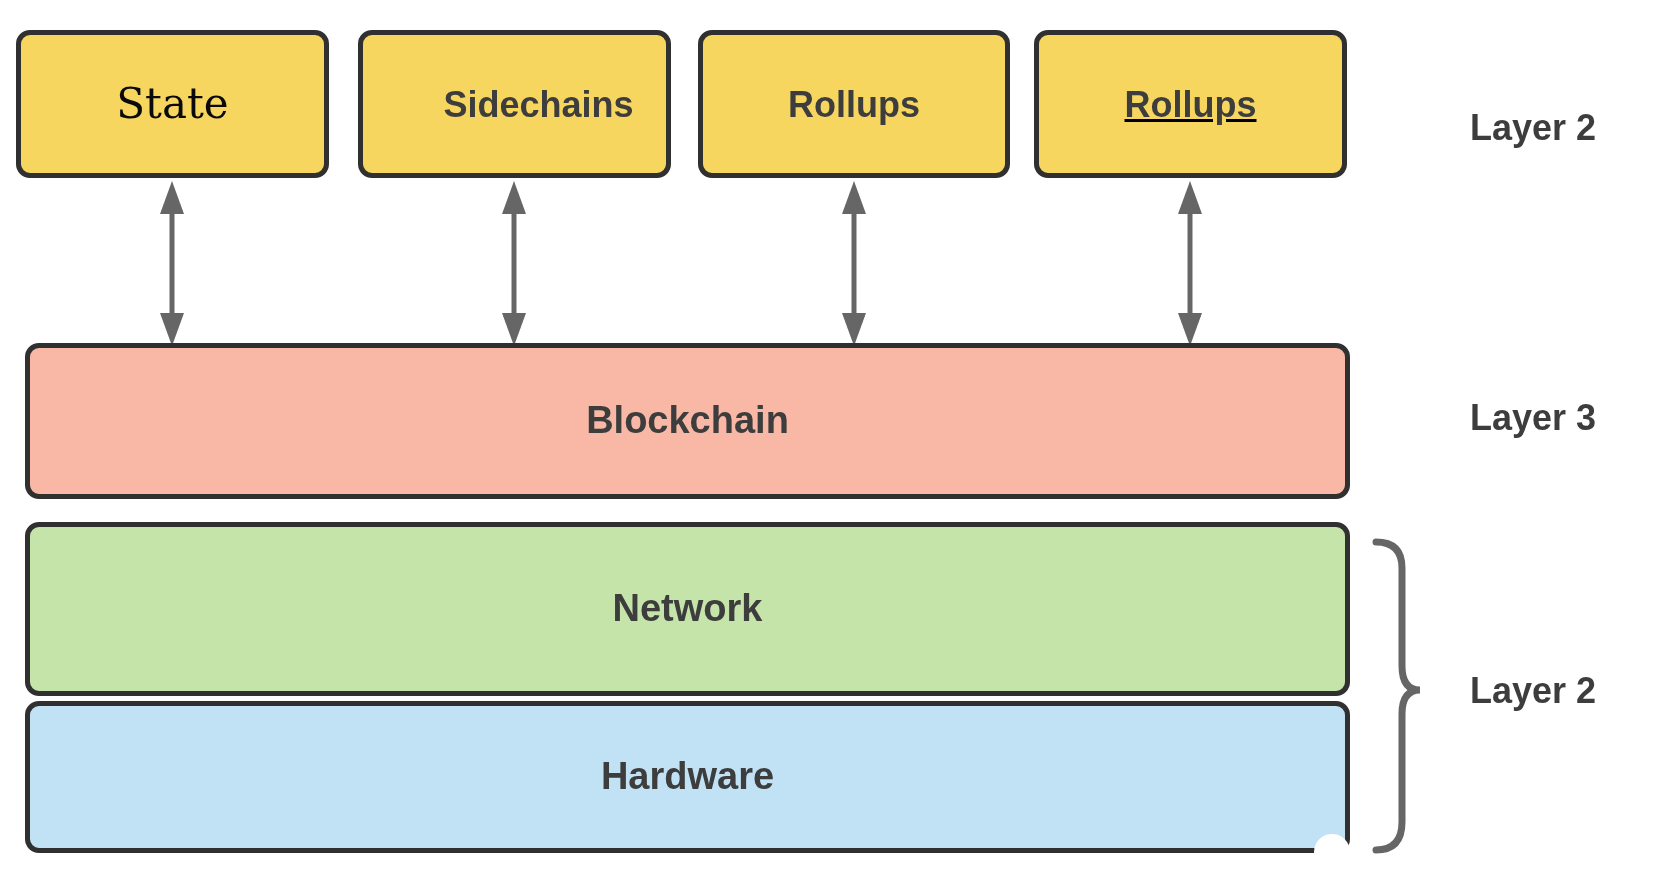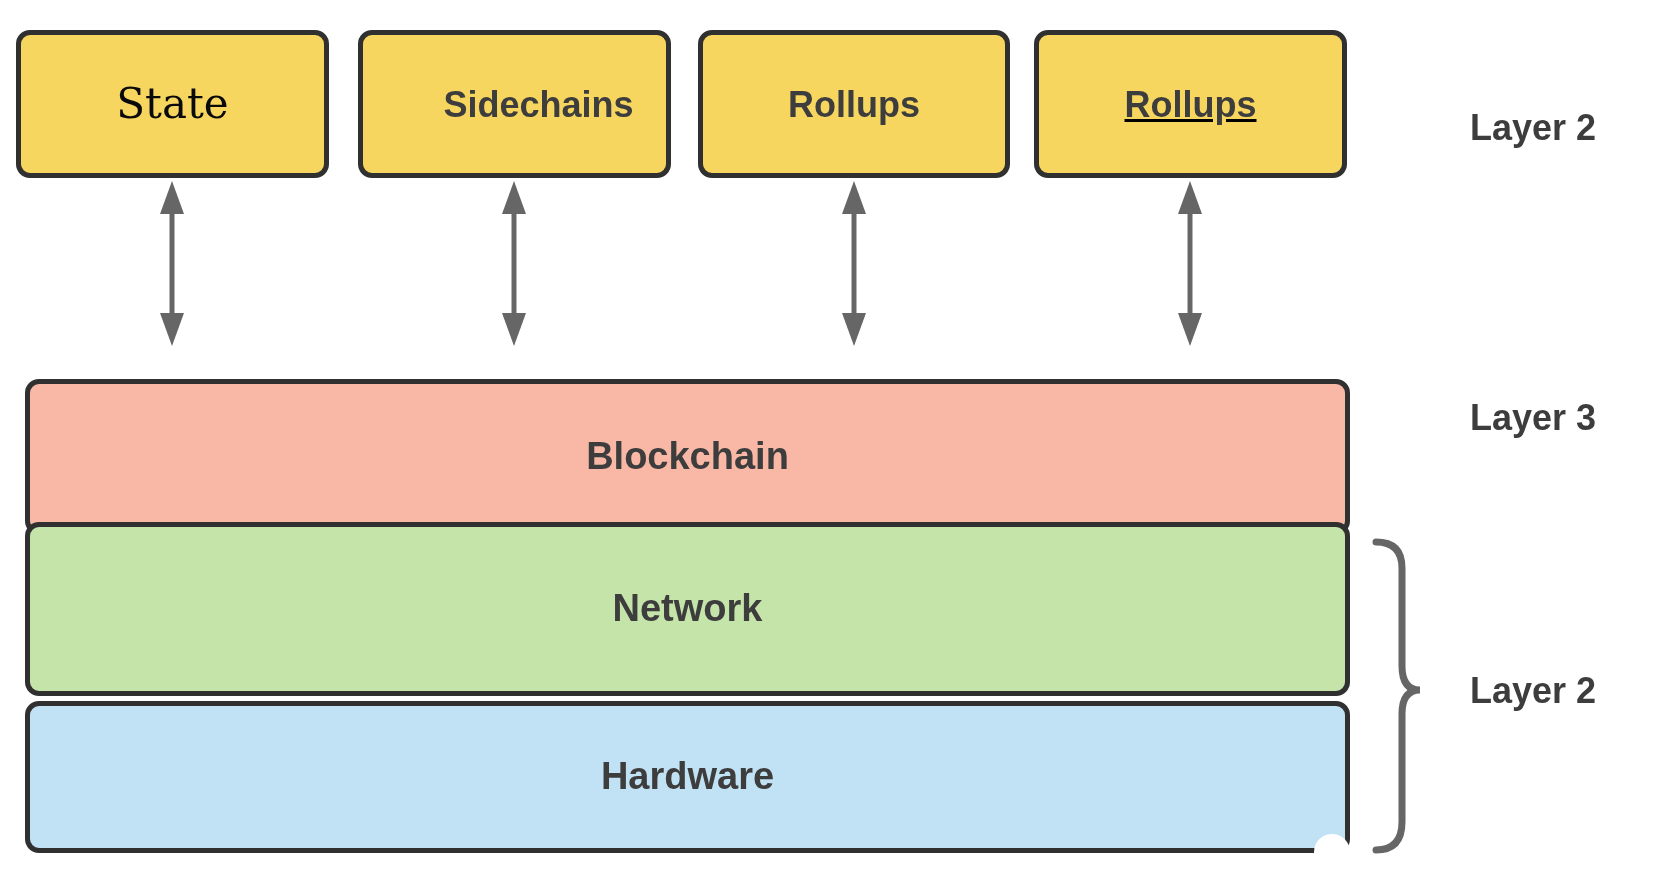--- a/index.html
+++ b/index.html
@@ -39,21 +39,21 @@
   }
   .node-label.big{font-size:38px;}
   .serif-word{
     font-family:"DejaVu Serif", serif;
     font-weight:500;
     font-size:42px;
     color:#0A0A0A;
     line-height:1.05;
   }
   .yellow{background:var(--box-yellow);}
-  .pink{background:var(--box-pink);margin-top:36px;}
+  .pink{background:var(--box-pink);}
   .green{background:var(--box-green);}
   .blue{background:var(--box-blue);}
 
   .y-box{top:30px;width:313px;height:148px;}
   #node-state     {left:16px;}
   #node-sidechains{left:358px;padding-left:48px;}
   #node-plasma    {left:698px;width:312px;}
   #node-rollups   {left:1034px;text-decoration:underline;}
 
   #node-blockchain{left:25px;top:343px;width:1325px;height:156px;}

